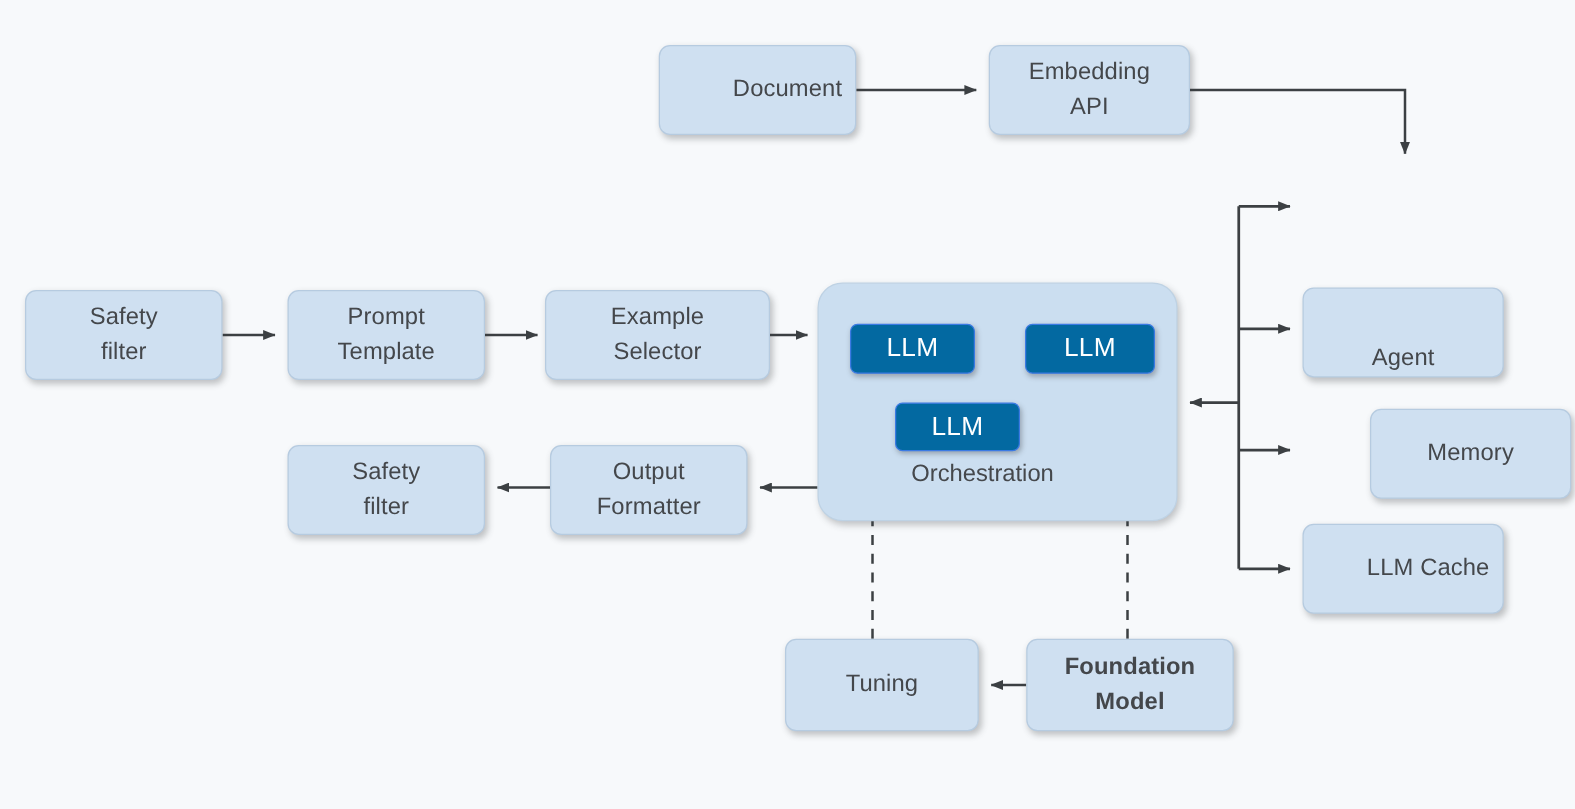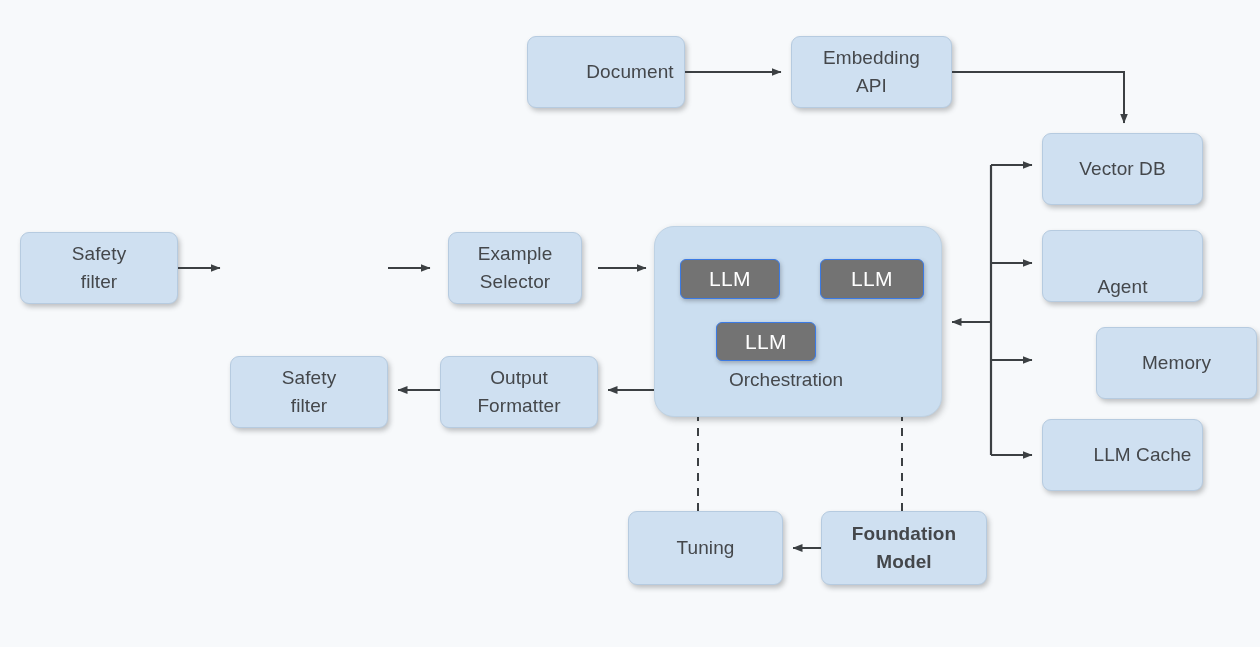--- a/index.html
+++ b/index.html
@@ -61,21 +61,21 @@
     white-space: nowrap;
     z-index: 3;
   }
   .llm {
     position: absolute;
     box-sizing: border-box;
     display: flex;
     align-items: center;
     justify-content: center;
     border-radius: 6px;
-    background: #737373;
+    background: #0369a1;
     border: 1px solid #3b7ae4;
     color: #ffffff;
     font-size: 21px;
     letter-spacing: 0.3px;
     box-shadow: 1px 2px 4px rgba(60,64,67,0.35);
     z-index: 3;
   }
 </style>
 </head>
 <body>
@@ -141,40 +141,43 @@
   <div class="node" style="left:527px; top:36px; width:158px; height:72px;padding-left:48px;">
     <span>Document</span>
   </div>
   <div class="node" style="left:791px; top:36px; width:161px; height:72px;">
     <span>
       <span>Embedding</span>
       <span>API</span>
     </span>
   </div>
 
-  <div class="node" style="left:1042px; top:133px; width:161px; height:72px;">
-    <span>Vector DB</span>
-  </div>
   <div class="node" style="left:1042px; top:230px; width:161px; height:72px;align-items:flex-end;">
     <span>Agent</span>
   </div>
   <div class="node" style="left:1096px; top:327px; width:161px; height:72px;">
     <span>Memory</span>
   </div>
   <div class="node" style="left:1042px; top:419px; width:161px; height:72px;padding-left:40px;">
     <span>LLM Cache</span>
   </div>
 
   <div class="node" style="left:20px; top:232px; width:158px; height:72px;">
     <span>
       <span>Safety</span>
       <span>filter</span>
     </span>
   </div>
-  <div class="node" style="left:448px; top:232px; width:134px; height:72px;">
+  <div class="node" style="left:230px; top:232px; width:158px; height:72px;">
+    <span>
+      <span>Prompt</span>
+      <span>Template</span>
+    </span>
+  </div>
+  <div class="node" style="left:436px; top:232px; width:180px; height:72px;">
     <span>
       <span>Example</span>
       <span>Selector</span>
     </span>
   </div>
 
   <div class="node" style="left:230px; top:356px; width:158px; height:72px;">
     <span>
       <span>Safety</span>
       <span>filter</span>

